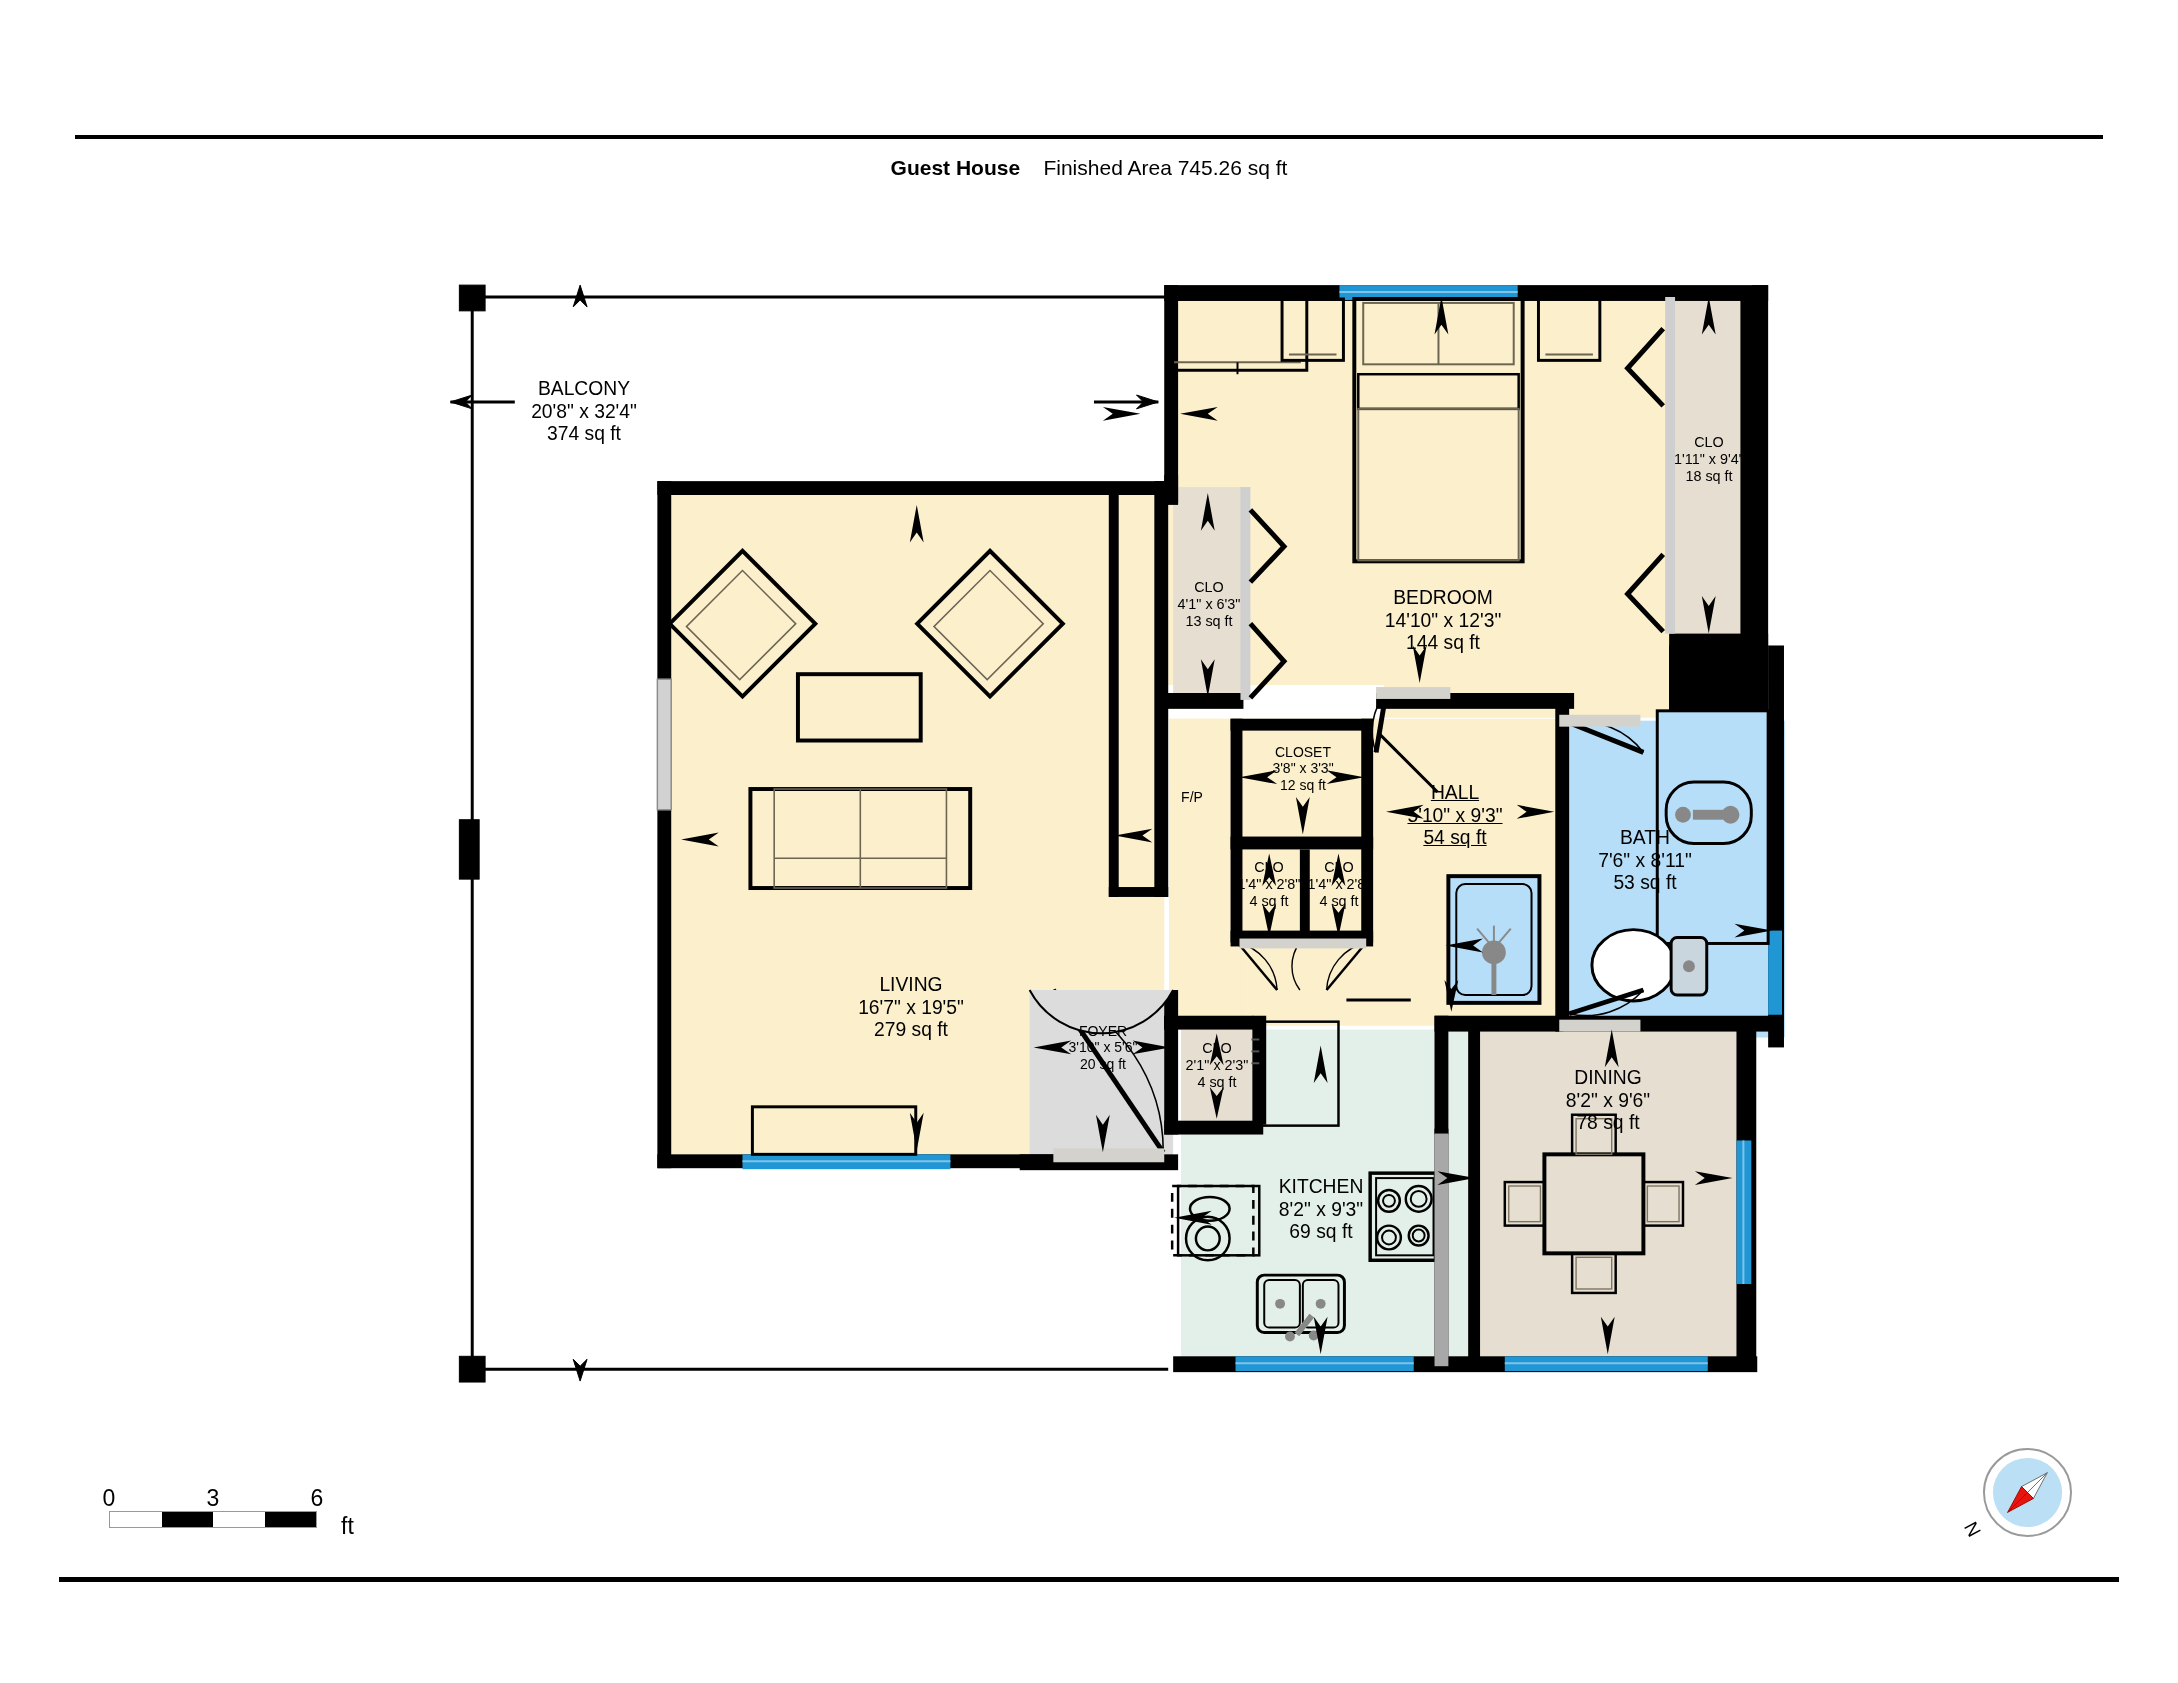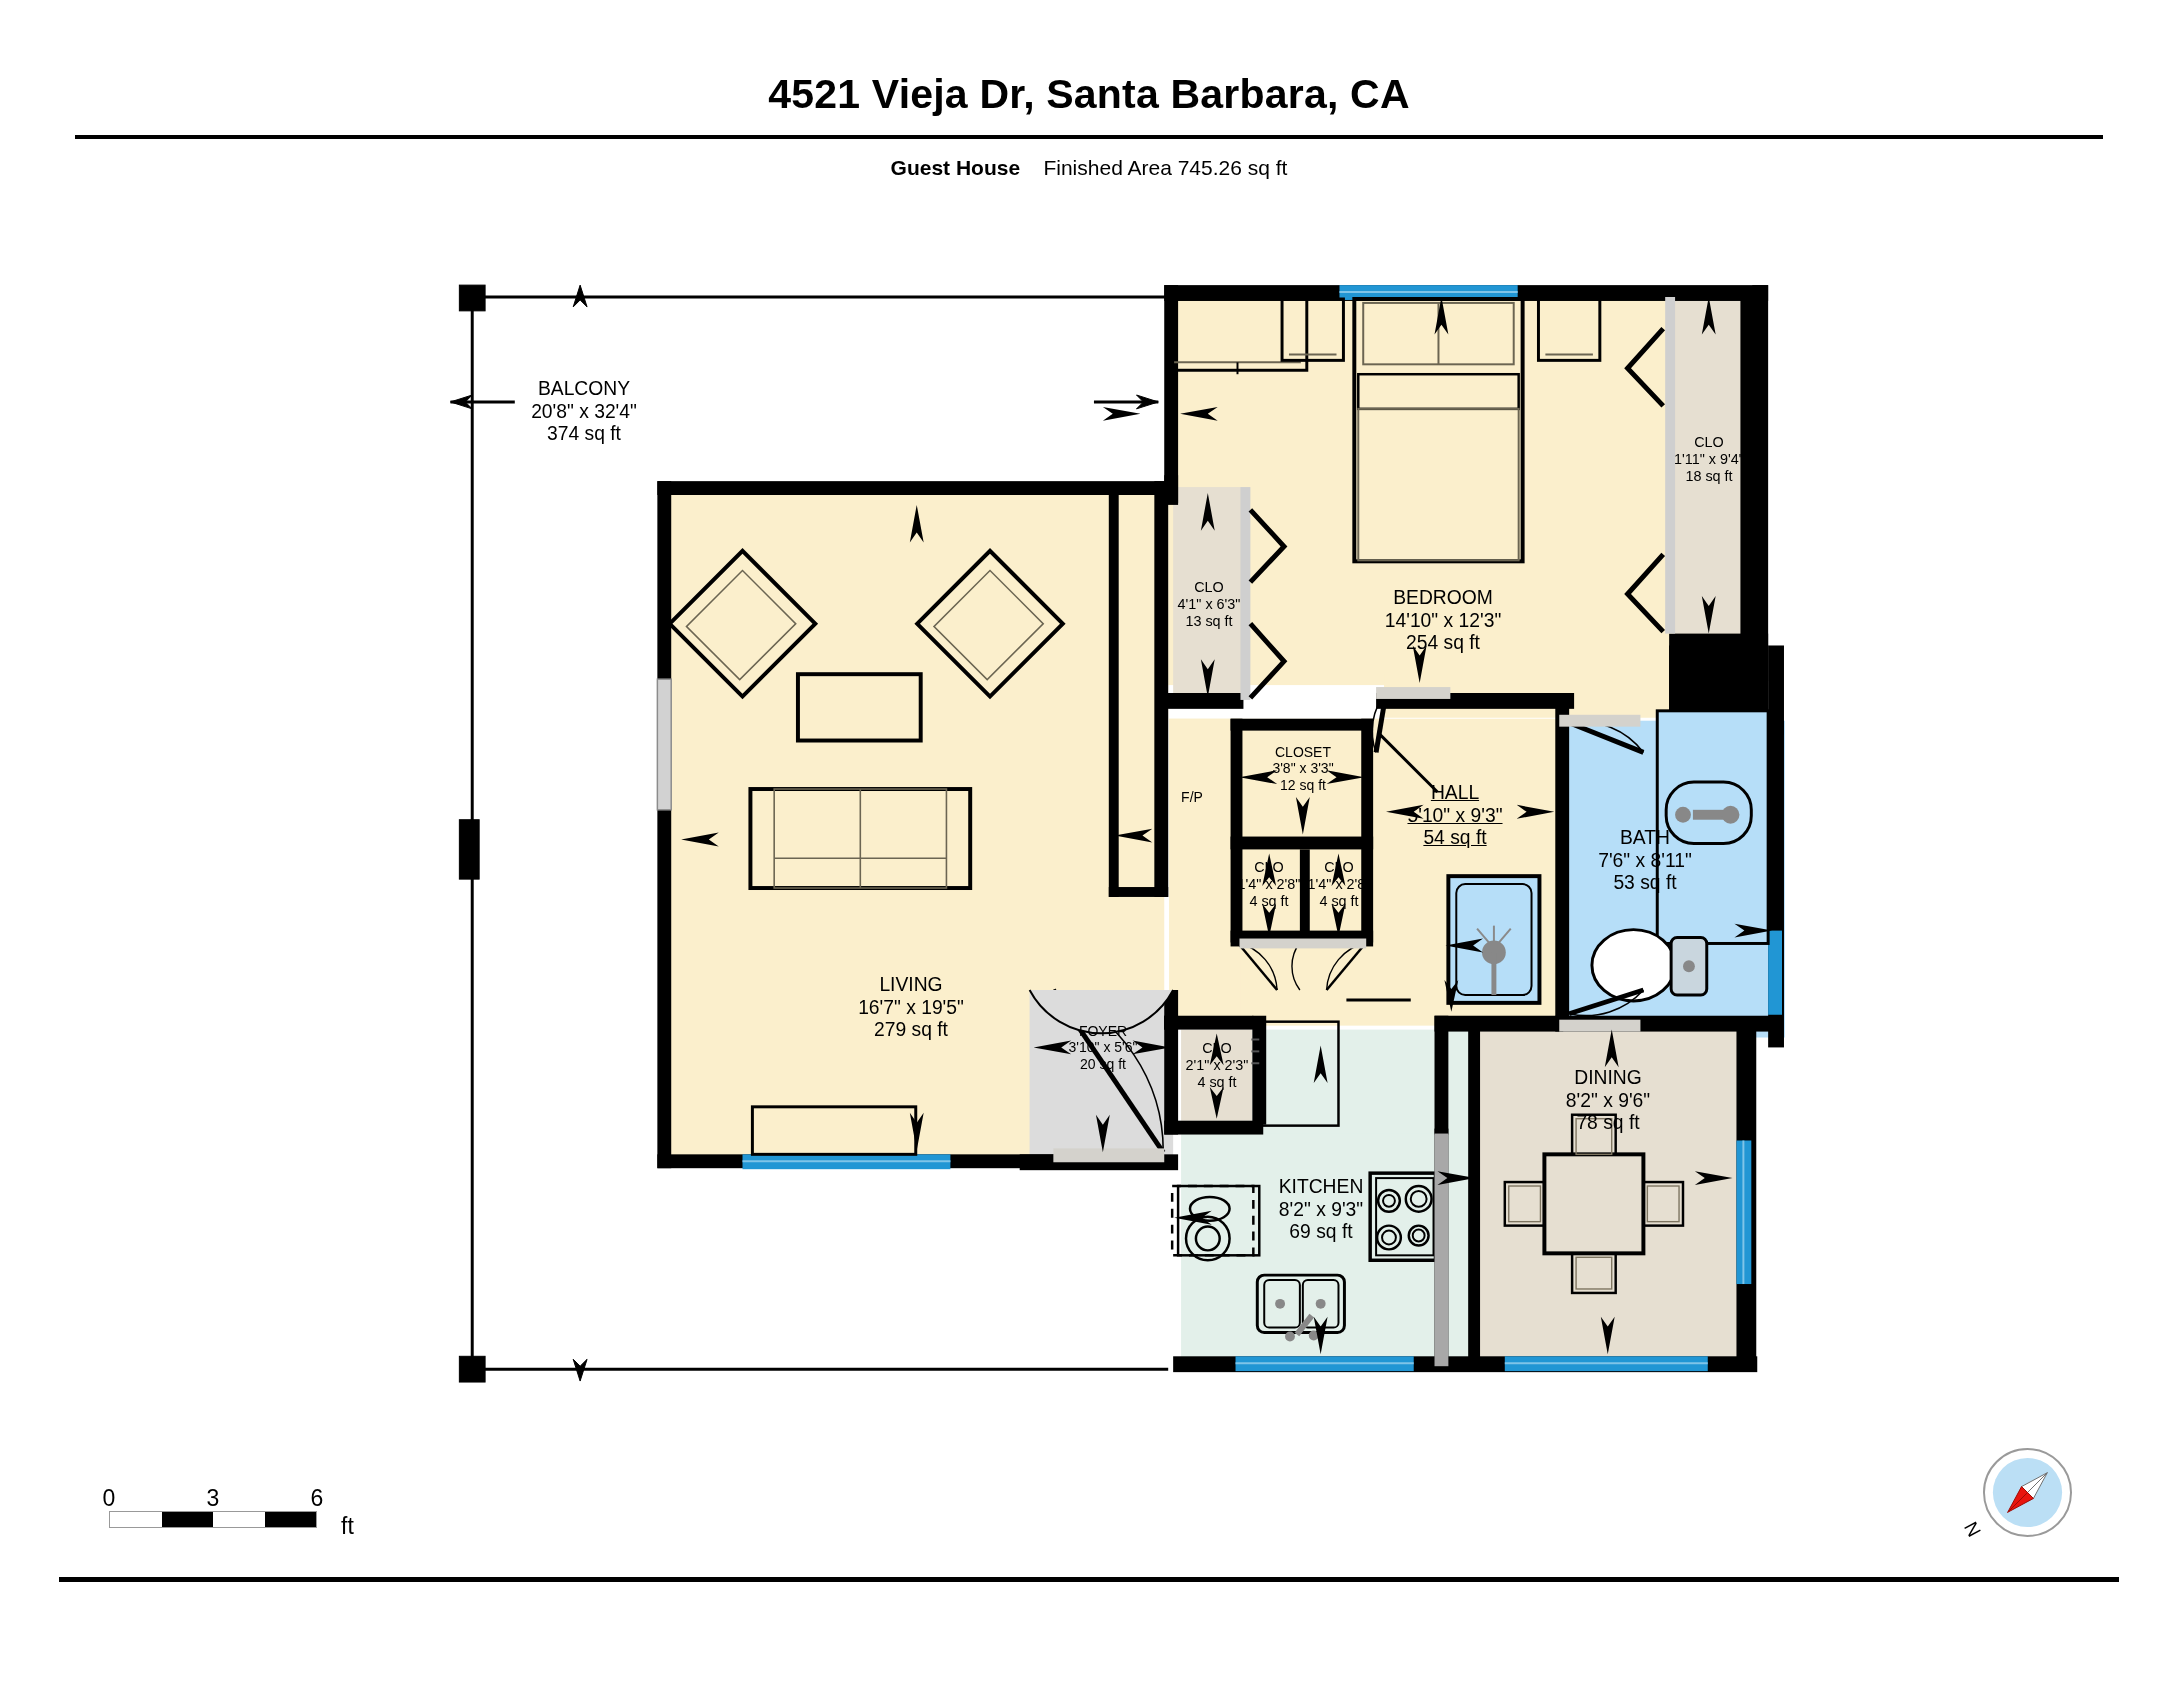--- a/index.html
+++ b/index.html
@@ -38,21 +38,20 @@
   .lbl .dm{display:block;}
   .lbl .sq{display:block;}
   .lbl.small{font-size:14px;}
   .lbl.tiny{font-size:14.4px;}
 </style>
 </head>
 <body>
 
 <div class="page">
 
-  <div id="title">4521 Vieja Dr, Santa Barbara, CA</div>
   <div id="title-rule"></div>
   <div id="subtitle">
     <span class="b">Guest House</span>
     &nbsp;&nbsp;
     <span>Finished Area 745.26 sq ft</span>
   </div>
 
   <svg id="plan" viewBox="0 0 2200 1700">
     <defs>
       <g id="arrowU">
@@ -409,21 +408,21 @@
 
   <div class="lbl" style="left:584px;top:378px;">
     <span class="nm">BALCONY</span>
     <span class="dm">20'8" x 32'4"</span>
     <span class="sq">374 sq ft</span>
   </div>
 
   <div class="lbl" style="left:1443px;top:587px;">
     <span class="nm">BEDROOM</span>
     <span class="dm">14'10" x 12'3"</span>
-    <span class="sq">254 sq ft</span>
+    <span class="sq">144 sq ft</span>
   </div>
 
   <div class="lbl" style="left:911px;top:974px;">
     <span class="nm">LIVING</span>
     <span class="dm">16'7" x 19'5"</span>
     <span class="sq">279 sq ft</span>
   </div>
 
   <div class="lbl" style="left:1455px;top:782px;text-decoration:underline;">
     <span class="nm">HALL</span>

